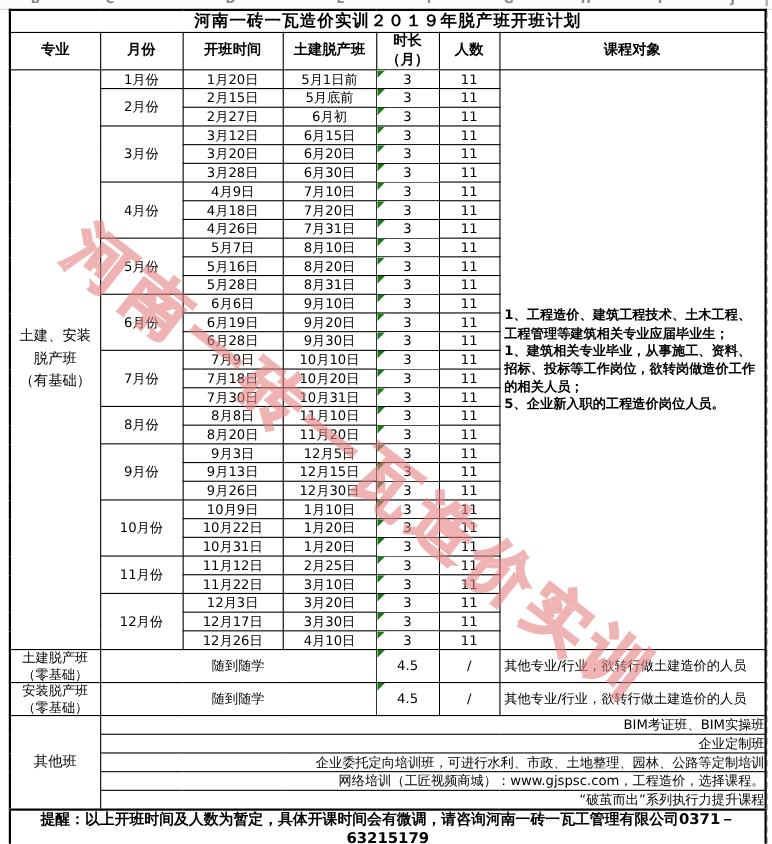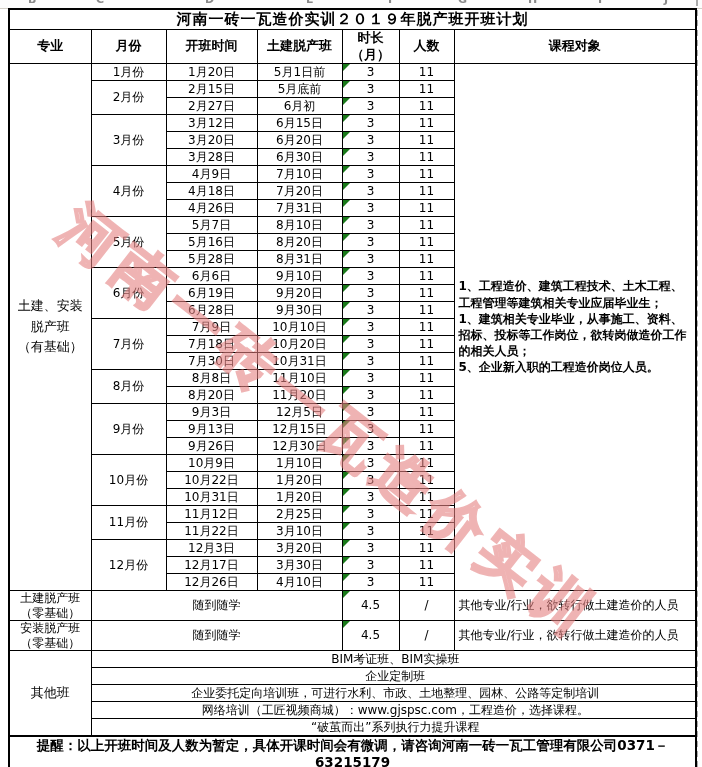--- a/index.html
+++ b/index.html
@@ -37,21 +37,21 @@
   .target-cell div{line-height:1.35;}
   .flagged{position:relative;}
   .flag{position:absolute;top:0;left:0;width:0;height:0;display:block;
     border-top:7px solid #1a7a1a;border-right:7px solid transparent;}
   .zr td{height:29px;}
   .zero-major{font-size:12px;}
   .zero-major div{line-height:1.2;}
   .ztarget{text-align:left;padding-left:4px;white-space:nowrap;margin-left:32px;}
   .or td{height:16px;}
   .other-major{font-size:13px;margin-left:44px;}
-  .ocell{text-align:center;padding-left:4px;}
+  .ocell{text-align:right;padding-left:4px;}
   .notice-row td{height:30px;font-weight:bold;font-size:13.5px;border-top:2px solid #000;}
   .watermark{
     position:absolute;left:92px;top:188px;z-index:5;pointer-events:none;
     transform:rotate(38deg);transform-origin:0 0;
     font-size:58px;font-weight:bold;letter-spacing:8px;white-space:nowrap;
     color:rgba(255,240,240,0.12);
     -webkit-text-stroke:2.5px rgba(226,118,118,0.55);
   }
 </style>
 </head>

